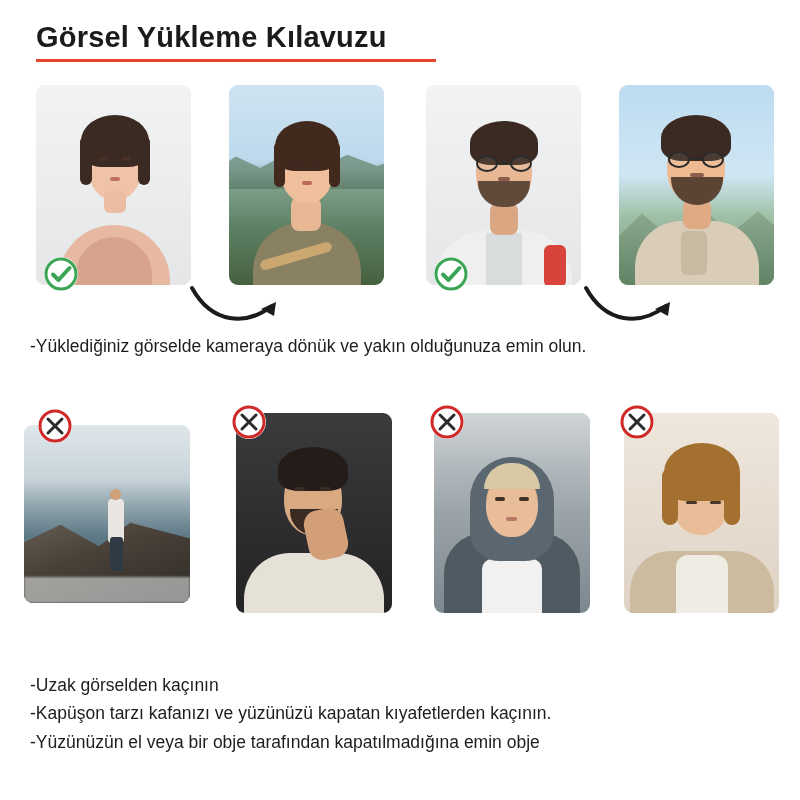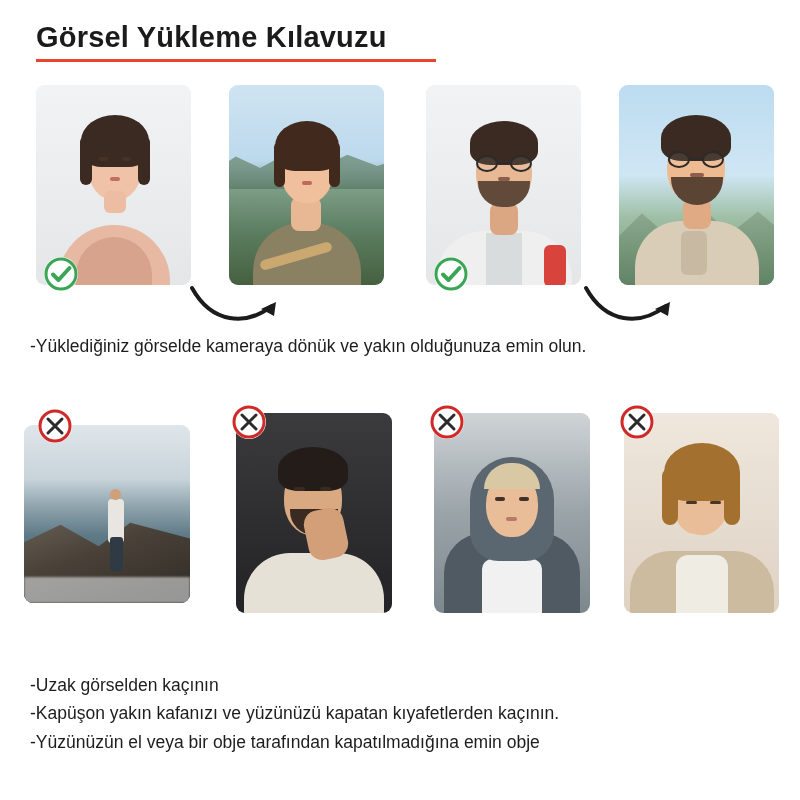--- a/index.html
+++ b/index.html
@@ -324,17 +324,17 @@
     <div class="badge" style="left:596px; top:0px;">
       <svg viewBox="0 0 34 34" aria-hidden="true">
         <circle cx="17" cy="17" r="15" fill="#ffffff" stroke="#cf2a27" stroke-width="3"></circle>
         <path d="M10 10 L24 24 M24 10 L10 24" fill="none" stroke="#2b2b2b" stroke-width="3" stroke-linecap="round"></path>
       </svg>
     </div>
   </div>
 
   <ul class="bad-list">
     <li>-Uzak görselden kaçının</li>
-    <li>-Kapüşon yakın kafanızı ve yüzünüzü kapatan kıyafetlerden kaçının.</li>
+    <li>-Kapüşon tarzı kafanızı ve yüzünüzü kapatan kıyafetlerden kaçının.</li>
     <li>-Yüzünüzün el veya bir obje tarafından kapatılmadığına emin obje</li>
   </ul>
 
 </div>
 
 </body></html>

